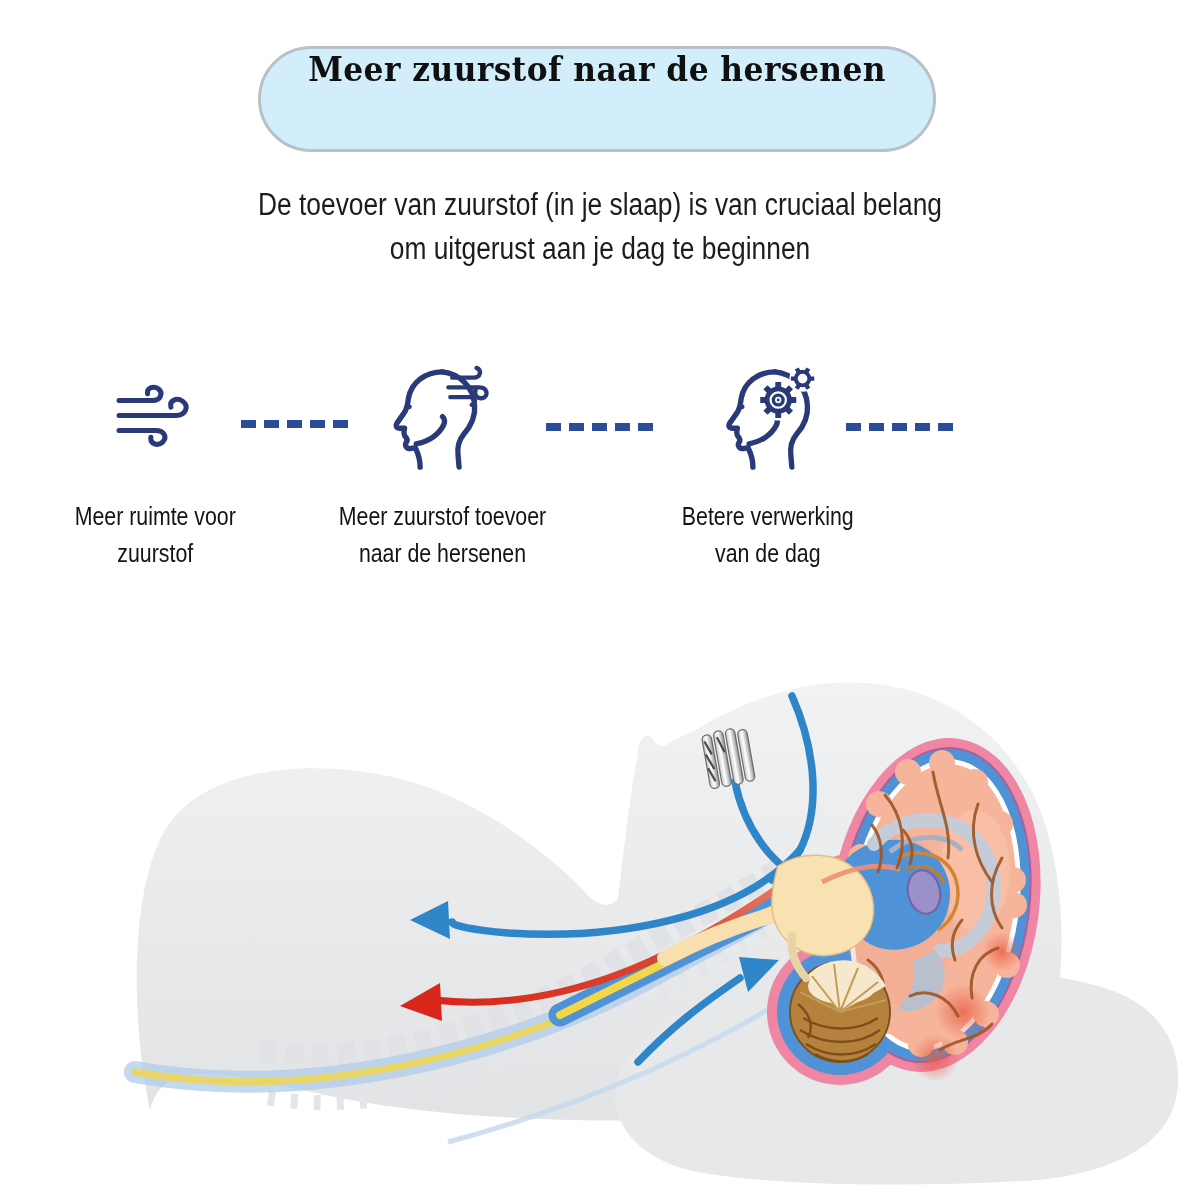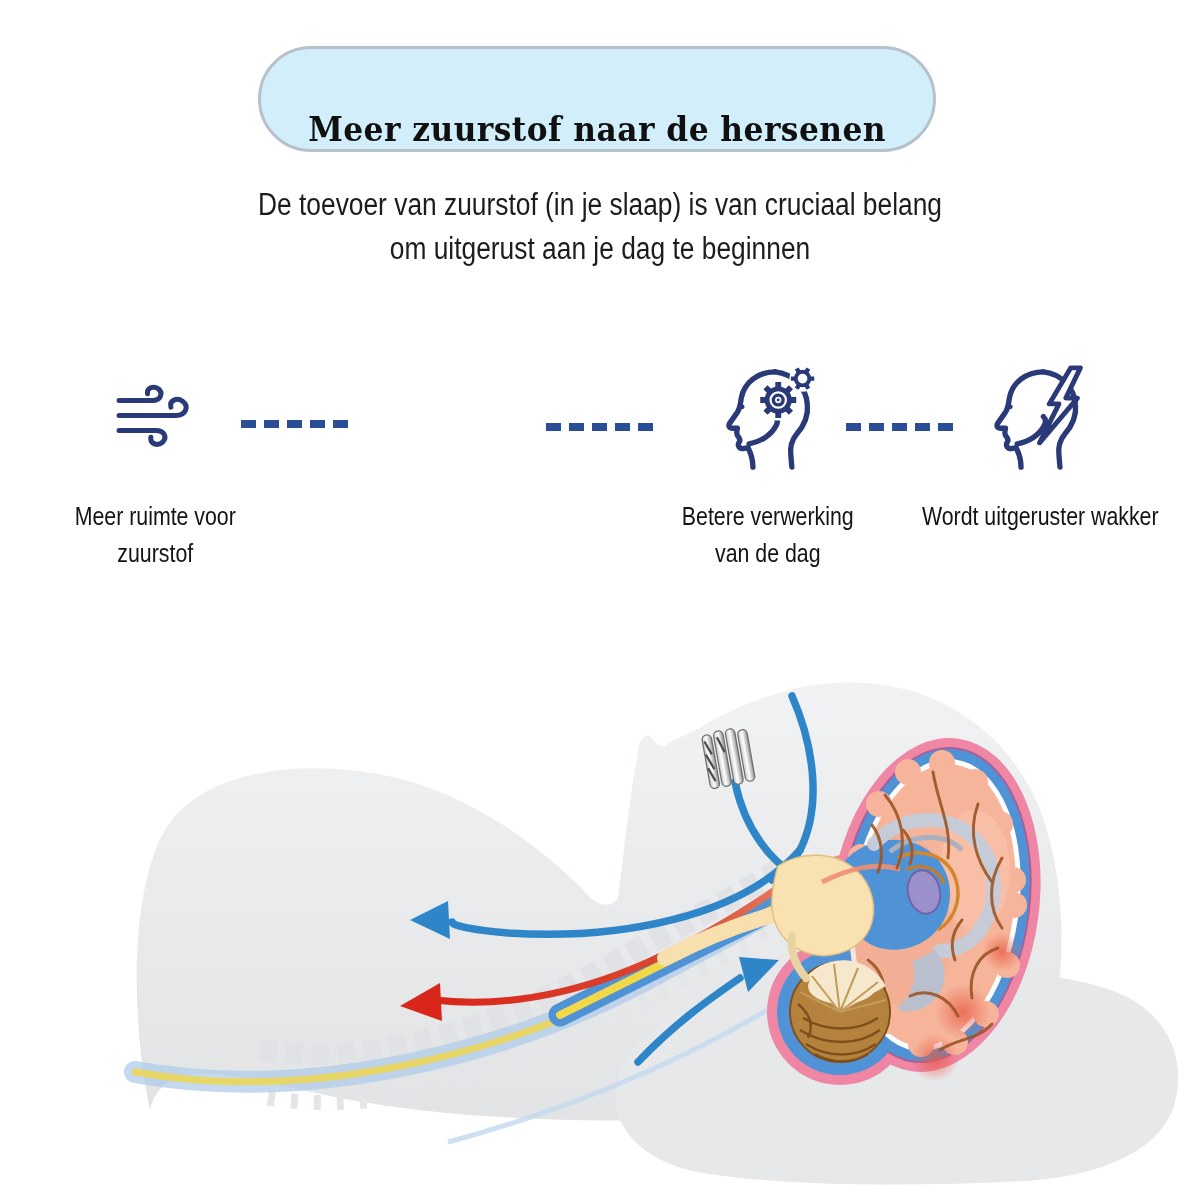--- a/index.html
+++ b/index.html
@@ -4,21 +4,21 @@
 <style>
   html,body { margin:0; padding:0; background:#fff; }
   .page {
     position:relative; width:1200px; height:1200px; background:#ffffff;
     overflow:hidden; font-family:"Liberation Sans", sans-serif; color:#161616;
   }
   
   .pill {
     position:absolute; left:258px; top:46px; width:678px; height:106px;
     background:#d2eefa; border:3px solid #b7c1c9; border-radius:58px;
-    display:flex; align-items:flex-end; justify-content:center; box-sizing:border-box;
+    display:flex; align-items:flex-start; justify-content:center; box-sizing:border-box;
   }
   .pill .title {
     font-family:"DejaVu Serif", serif; font-weight:700; font-size:34px;
     letter-spacing:.5px; color:#101010; transform:scaleX(.92); white-space:nowrap;
   }
   
   .subtitle {
     position:absolute; top:183px; left:0; width:1200px; text-align:center;
     font-size:31px; line-height:44px; color:#1c1c1c; transform:scaleX(.85);
   }
@@ -67,20 +67,37 @@
         <path d="M12,52 H80 C92,52 96,41 88,35 C81,30 72,34 74,42"></path>
         <path d="M12,70 H56 C66,70 70,78 64,84 C58,89 49,86 50,78"></path>
       </svg>
     </div>
     <div class="benefit-label">
       <span>Meer ruimte voor</span>
       <span>zuurstof</span>
     </div>
   </div>
 
+  <div class="benefit b2">
+    <div class="icon-wrap">
+      <svg width="122" height="107" viewBox="0 0 125 110" fill="none" stroke="#2a3a78" stroke-width="5.5" stroke-linecap="round" stroke-linejoin="round">
+        <path d="M62,7 C44,7 30,18 27,34 C26,40 26,45 22,50 L15,60 C13.5,62.5 14.5,65 17.5,65 L23,65 C22,69 22,72 24,74 C26,76 26,78 24.5,80 C23,83 25,86 29,86 L34,85 C37,91 39,98 39,105"></path>
+        <path d="M62,7 C80,9 94,23 95,41 C96,53 91,63 84,71 C79,77 77,85 78,93 L79,105"></path>
+        <path d="M35,81 C47,79 58,72 63,62 C65,58 64,55 62,53"></path>
+        <circle cx="28" cy="43" r="2.4" fill="#2a3a78" stroke="none"></circle>
+        <path d="M72,13 H94 C101,13 103,5 97,3" stroke-width="4.5"></path>
+        <path d="M68,23 H100 C108,23 110,32 103,34 C98,35 94,31 96,26" stroke-width="4.5"></path>
+        <path d="M70,33 H90 C96,33 97,40 92,41" stroke-width="4.5"></path>
+      </svg>
+    </div>
+    <div class="benefit-label">
+      <span>Meer zuurstof toevoer</span>
+      <span>naar de hersenen</span>
+    </div>
+  </div>
 
   <div class="benefit b3">
     <div class="icon-wrap">
       <svg width="107" height="107" viewBox="0 0 110 110" fill="none" stroke="#2a3a78" stroke-width="5.5" stroke-linecap="round" stroke-linejoin="round">
         <path d="M62,7 C44,7 30,18 27,34 C26,40 26,45 22,50 L15,60 C13.5,62.5 14.5,65 17.5,65 L23,65 C22,69 22,72 24,74 C26,76 26,78 24.5,80 C23,83 25,86 29,86 L34,85 C37,91 39,98 39,105"></path>
         <path d="M62,7 C80,9 94,23 95,41 C96,53 91,63 84,71 C79,77 77,85 78,93 L79,105"></path>
         <path d="M35,81 C47,79 58,72 63,62 C65,58 64,55 62,53"></path>
         <circle cx="28" cy="43" r="2.4" fill="#2a3a78" stroke="none"></circle>
         <circle cx="90" cy="14" r="13.5" fill="#fff" stroke="none"></circle>
         <g stroke-width="4.5" stroke-linecap="butt">
@@ -95,35 +112,20 @@
         <circle cx="65" cy="36" r="5" stroke-width="3.5"></circle>
         <circle cx="65" cy="36" r="1.5" fill="#2a3a78" stroke="none"></circle>
       </svg>
     </div>
     <div class="benefit-label">
       <span>Betere verwerking</span>
       <span>van de dag</span>
     </div>
   </div>
 
-  <div class="benefit b4">
-    <div class="icon-wrap">
-      <svg width="115" height="107" viewBox="0 0 118 110" fill="none" stroke="#2a3a78" stroke-width="5.5" stroke-linecap="round" stroke-linejoin="round">
-        <path d="M62,7 C44,7 30,18 27,34 C26,40 26,45 22,50 L15,60 C13.5,62.5 14.5,65 17.5,65 L23,65 C22,69 22,72 24,74 C26,76 26,78 24.5,80 C23,83 25,86 29,86 L34,85 C37,91 39,98 39,105"></path>
-        <path d="M62,7 C80,9 94,23 95,41 C96,53 91,63 84,71 C79,77 77,85 78,93 L79,105"></path>
-        <path d="M35,81 C47,79 58,72 63,62 C65,58 64,55 62,53"></path>
-        <circle cx="28" cy="43" r="2.4" fill="#2a3a78" stroke="none"></circle>
-        <path d="M90,3 L68,40 L78,40 L58,80 L97,34 L85,34 L100,3 Z" fill="#ffffff" stroke-width="5"></path>
-      </svg>
-    </div>
-    <div class="benefit-label">
-      <span>Wordt uitgeruster wakker</span>
-
-    </div>
-  </div>
 
   <div class="dash d1"></div>
   <div class="dash d2"></div>
   <div class="dash d3"></div>
 
   <div class="illustration">
   <svg width="1200" height="580" viewBox="0 0 1200 580">
     <defs>
       <linearGradient id="bodyGrad" x1="0" y1="0" x2="0" y2="1">
         <stop offset="0" stop-color="#f0f2f3"></stop>

